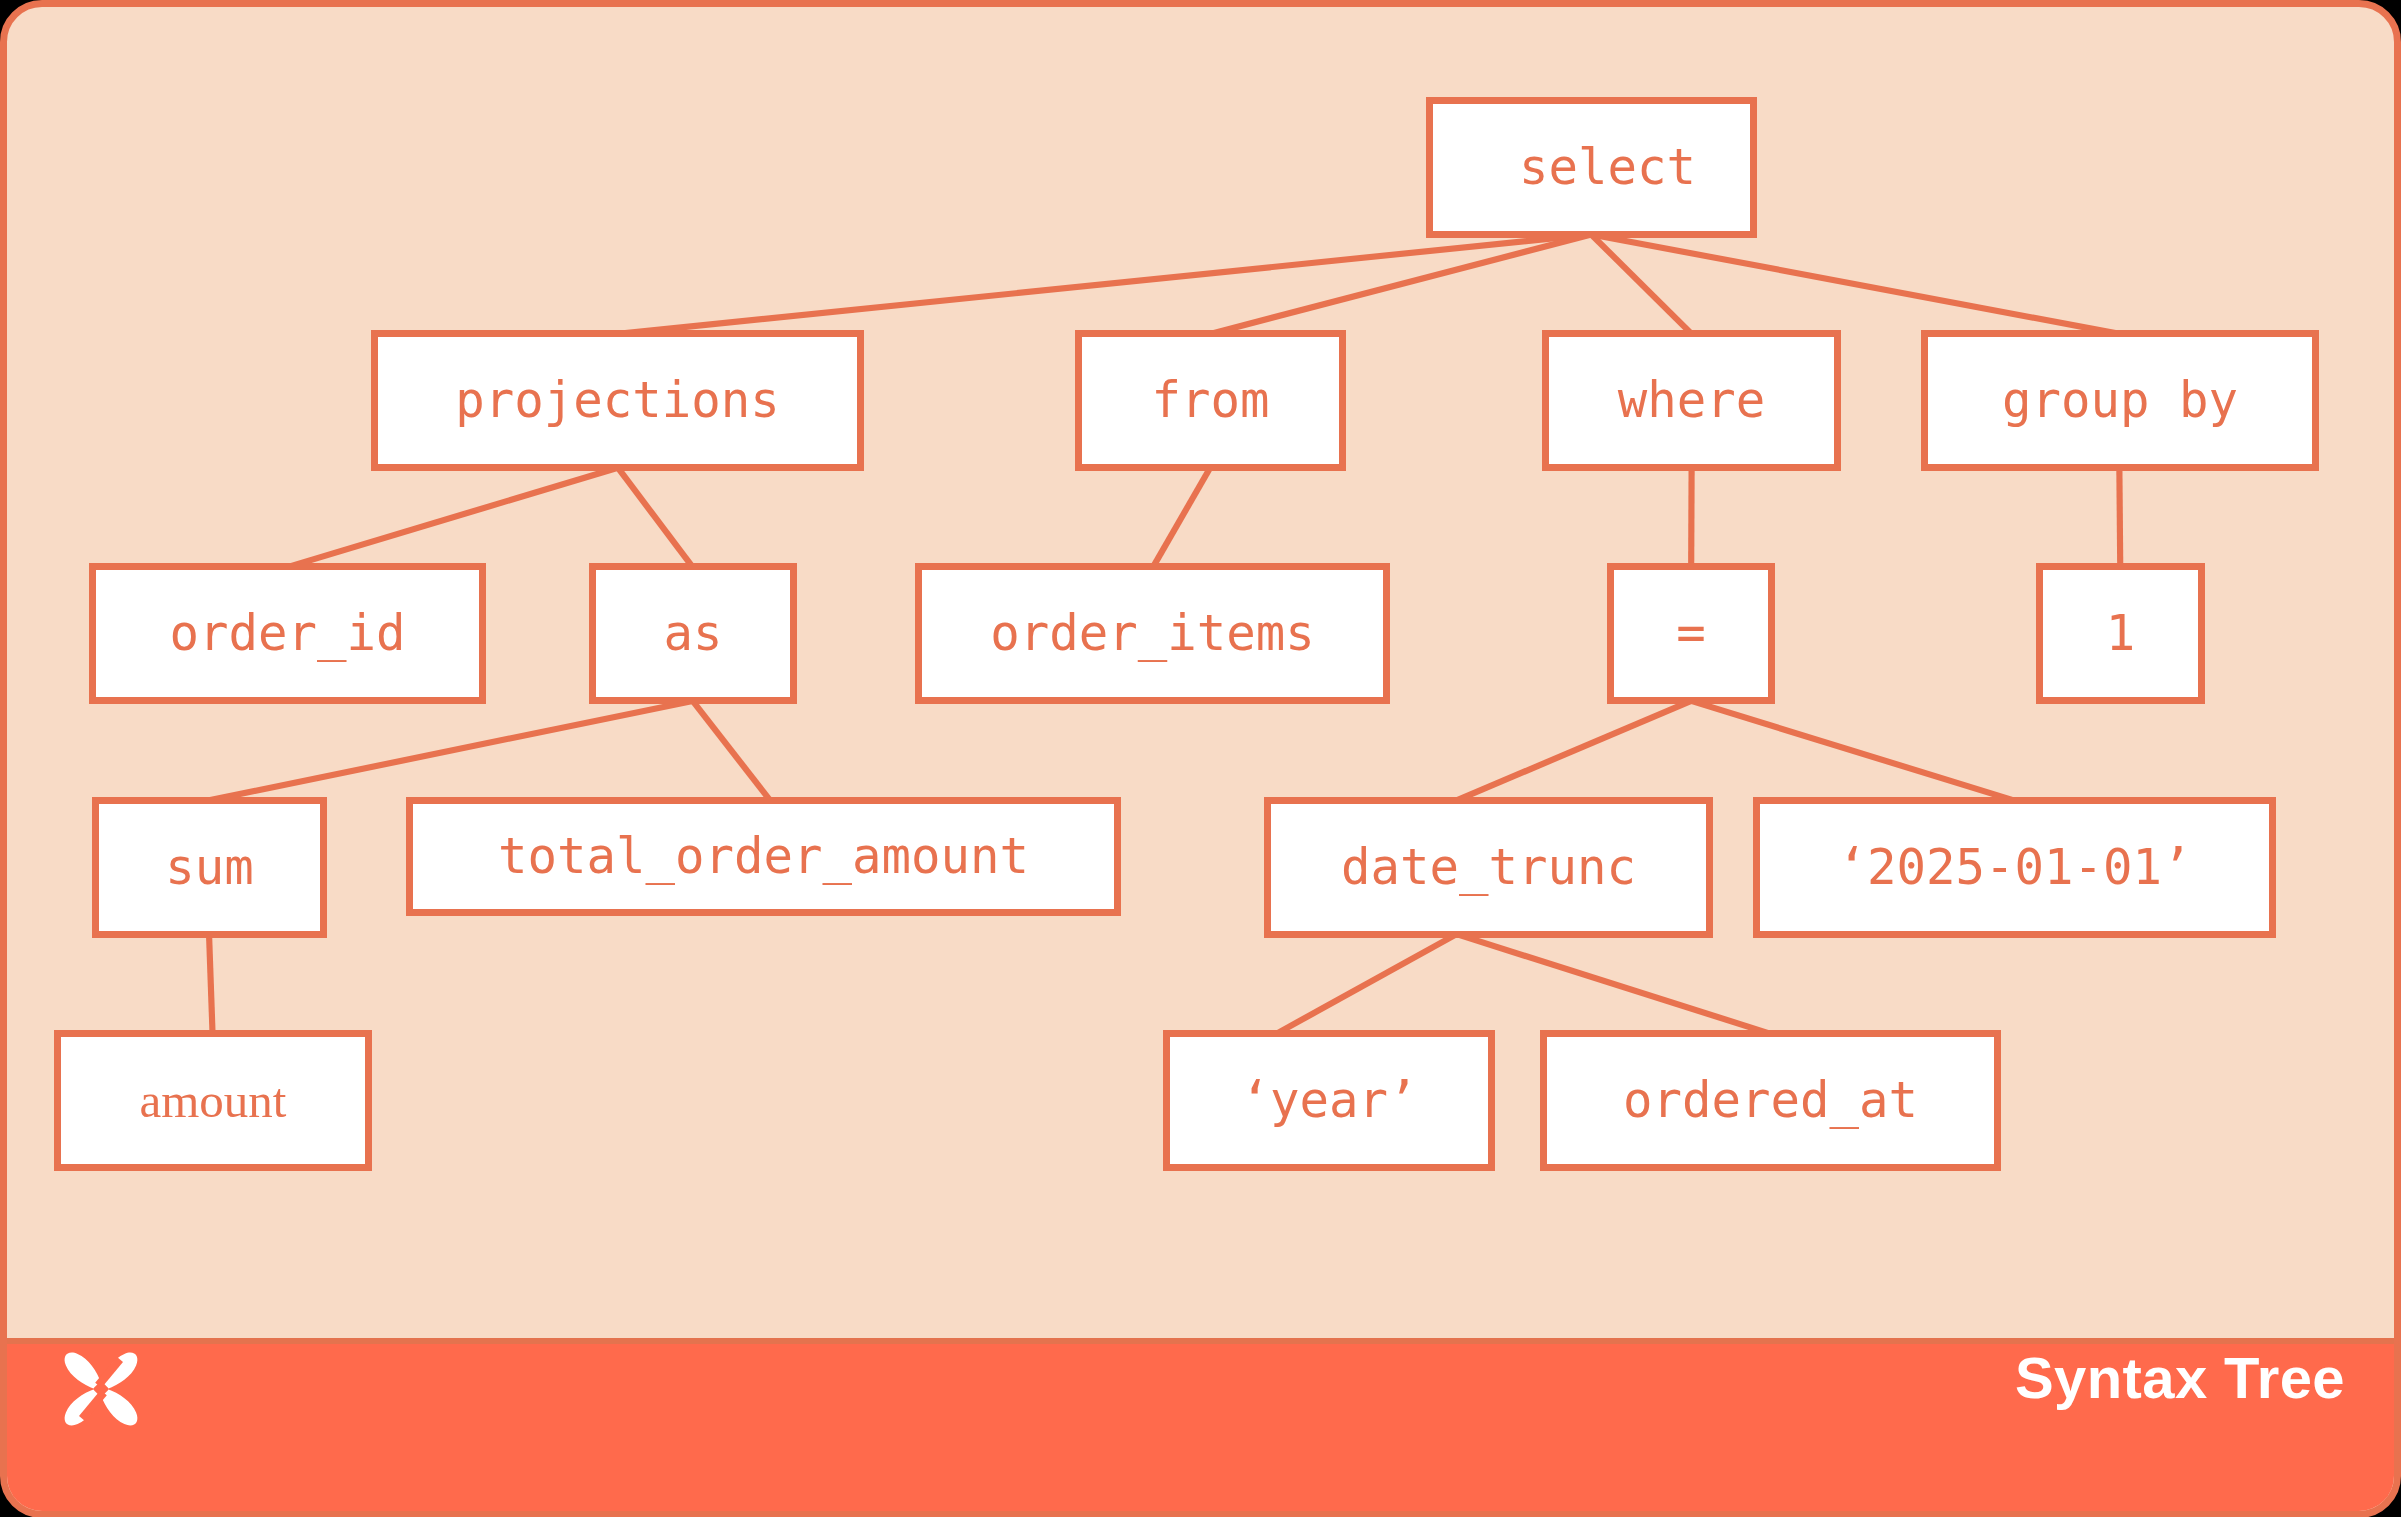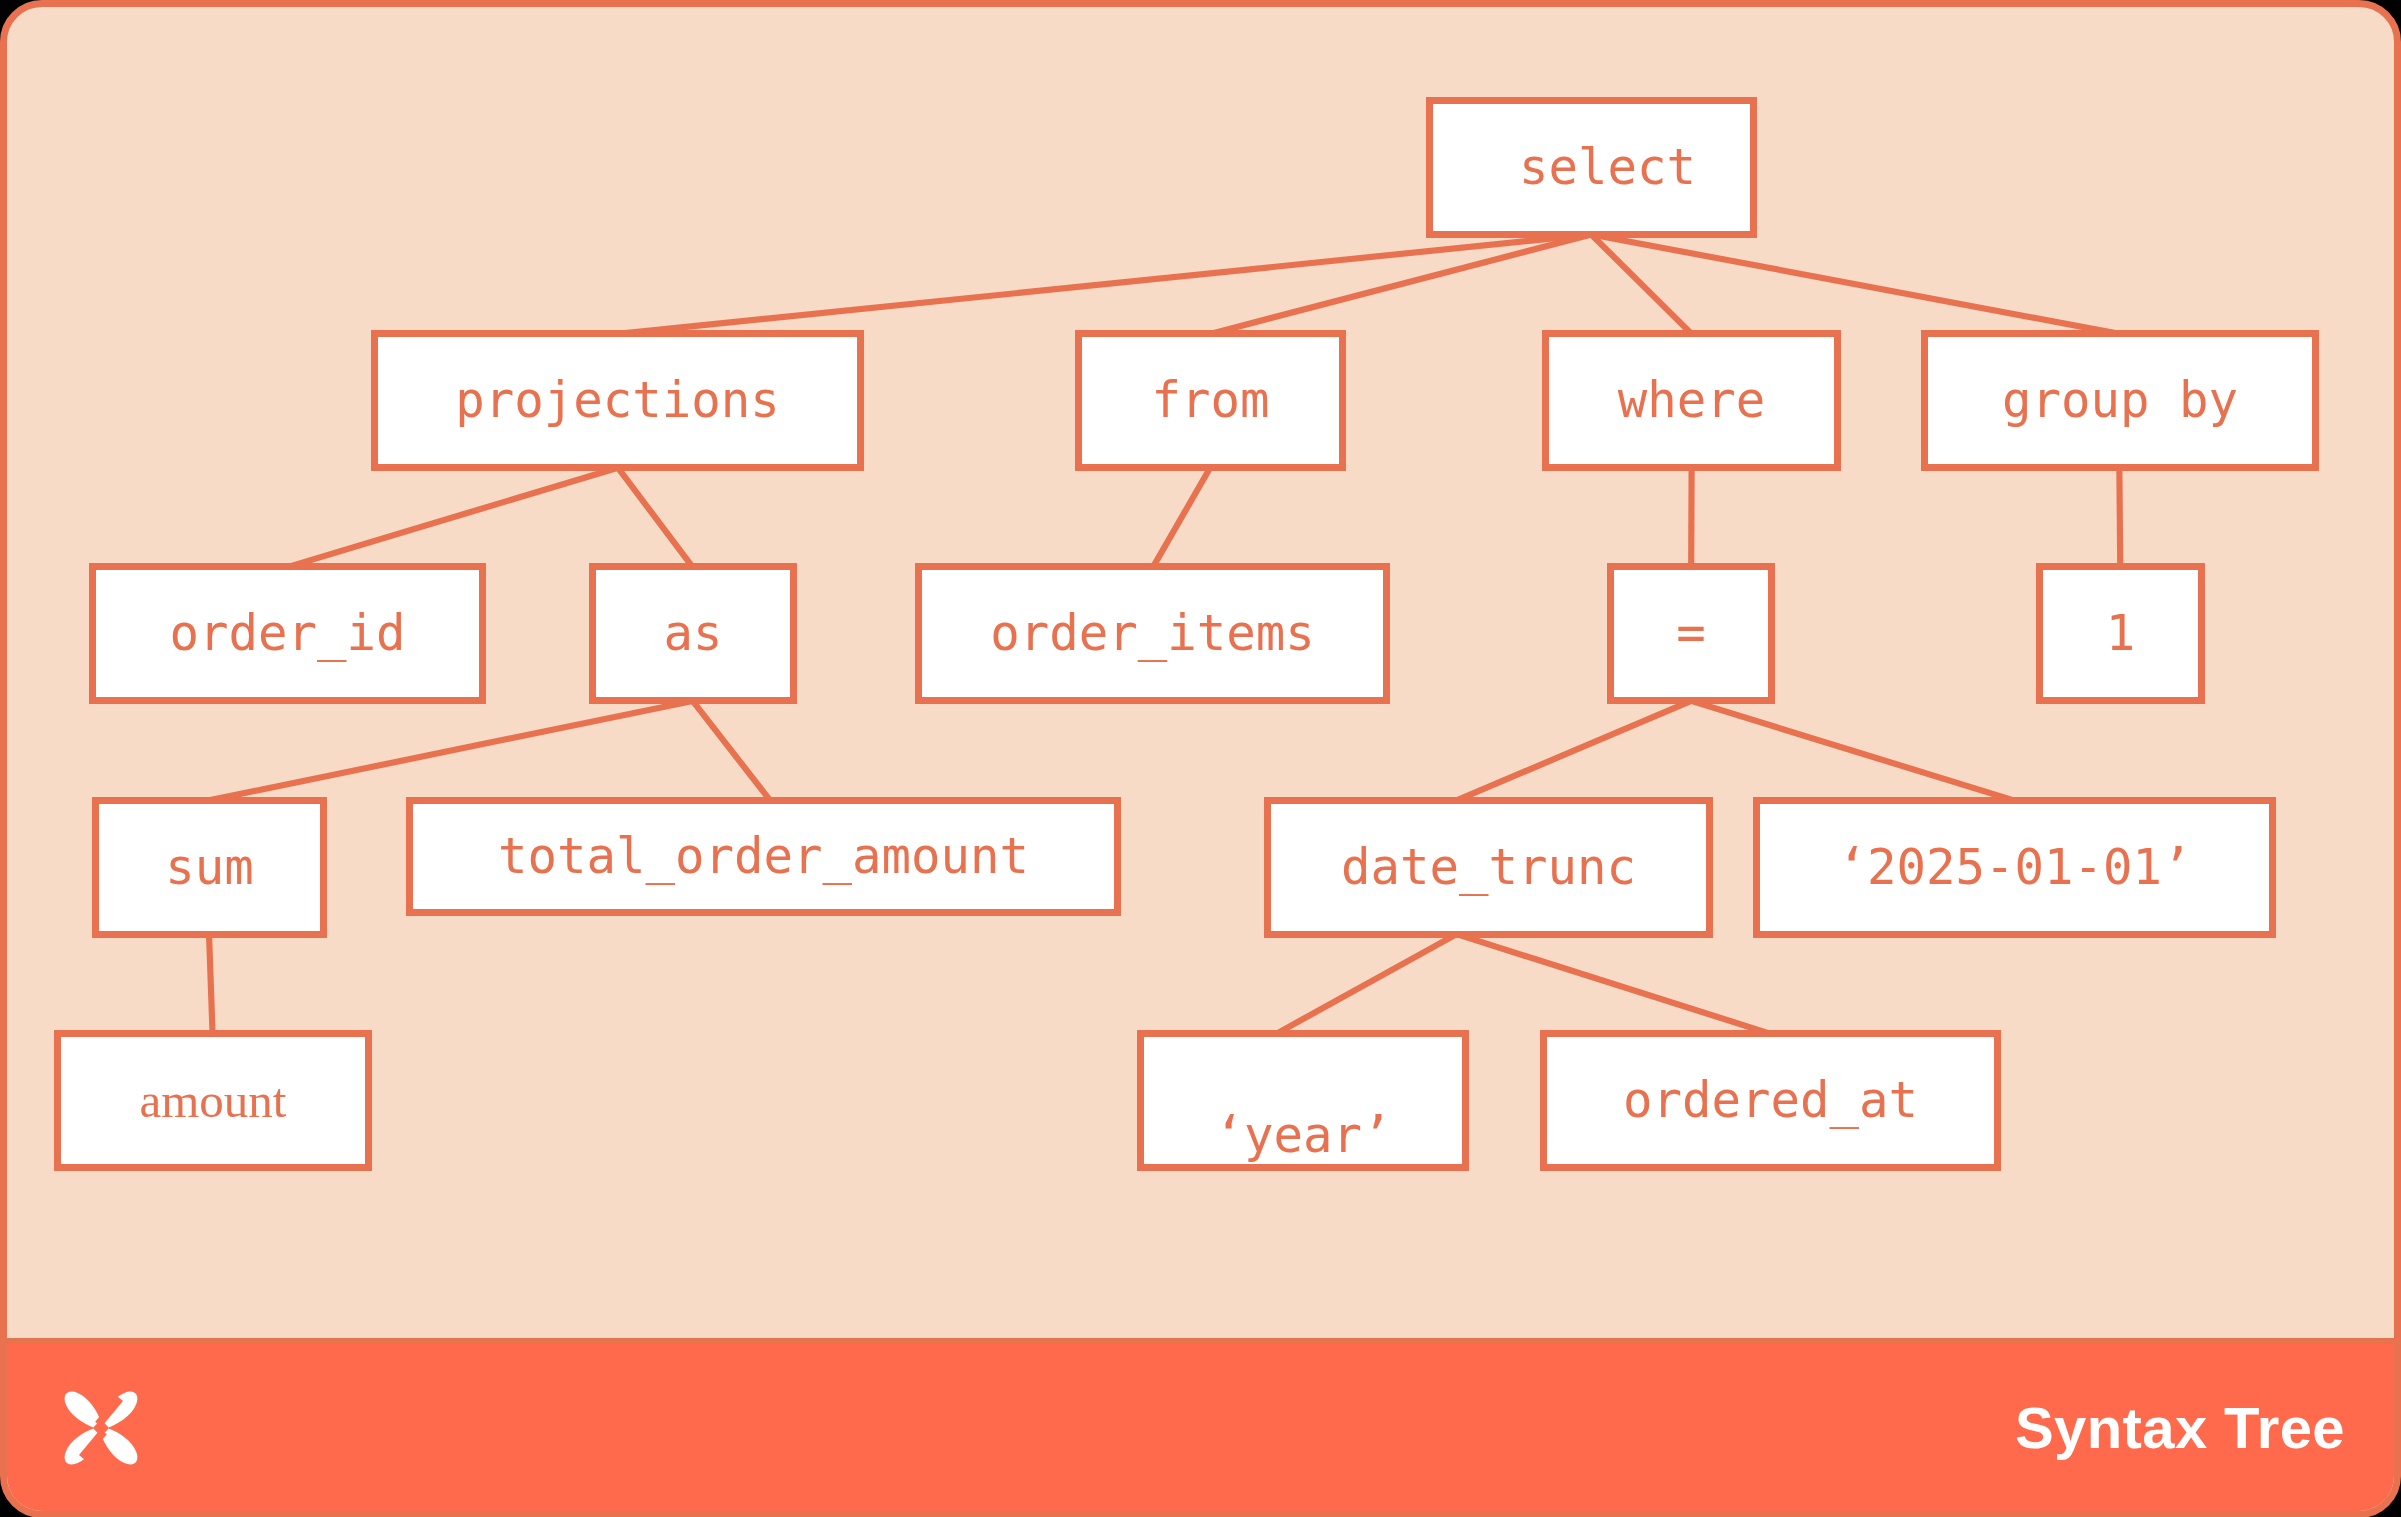--- a/index.html
+++ b/index.html
@@ -38,21 +38,21 @@
   }
   .node span{
     color:var(--accent);
     font-size:49px;
     white-space:pre;
   }
   .footer{
     position:absolute;left:0;right:0;bottom:0;height:173px;
     background:var(--bar);
     border-top:6.2px solid var(--divider);
-    display:flex;align-items:center;justify-content:space-between;
+    display:flex;align-items:flex-start;justify-content:space-between;
     padding:0 49px;
   }
   .logo{width:90px;height:90px;flex:0 0 auto;}
   .brand{
     color:#fff;
     font-family:"Liberation Sans",sans-serif;
     font-weight:700;
     font-size:58px;
     letter-spacing:0.4px;
   }
@@ -119,21 +119,21 @@
         </div>
         <div class="node" style="left: 1232px; top: 797px; width: 449px; height: 141px; margin-left: 32px;">
           <span>date_trunc</span>
         </div>
         <div class="node" style="left: 1753px; top: 797px; width: 523px; height: 141px;">
           <span>‘2025-01-01’</span>
         </div>
         <div class="node" style="left: 54px; top: 1030px; width: 318px; height: 141px; font-family: Liberation Serif, serif;">
           <span>amount</span>
         </div>
-        <div class="node" style="left: 1137px; top: 1030px; width: 332px; height: 141px; align-items: flex-end;">
+        <div class="node" style="left: 1163px; top: 1030px; width: 332px; height: 141px;">
           <span>‘year’</span>
         </div>
         <div class="node" style="left: 1540px; top: 1030px; width: 461px; height: 141px;">
           <span>ordered_at</span>
         </div>
       </div>
   </div>
 
   <div class="footer">
     <svg class="logo" viewBox="0 0 100 100">

